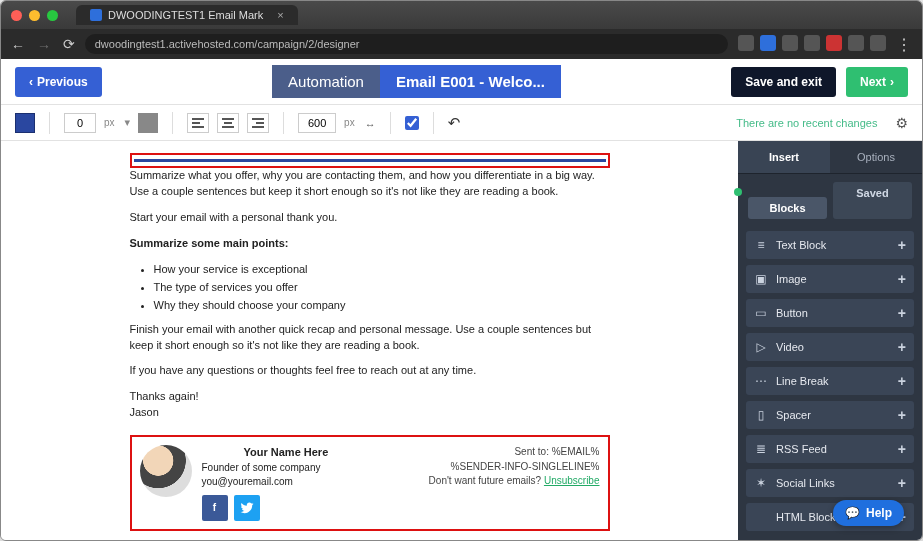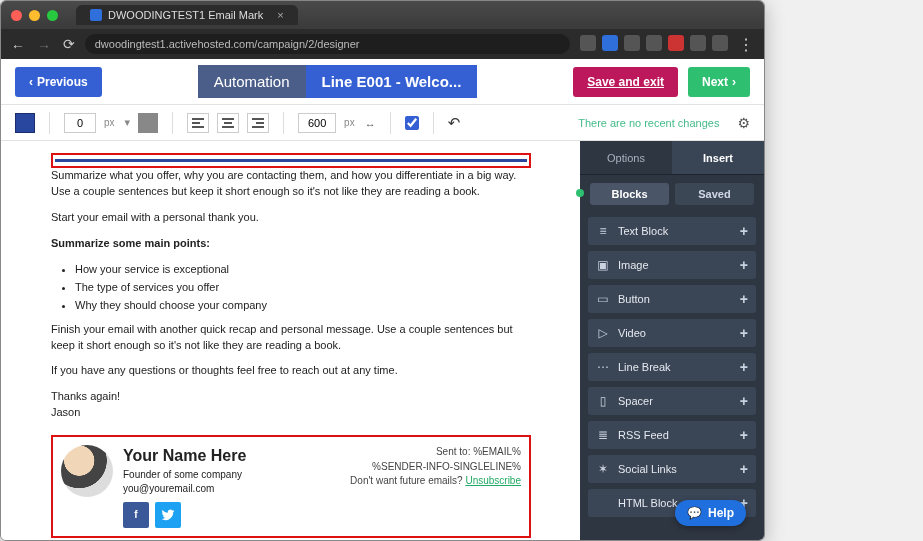--- a/index.html
+++ b/index.html
@@ -1,17 +1,17 @@
 <!DOCTYPE html>
 <html><head>
 <meta charset="utf-8">
 <style>
   * { box-sizing: border-box; margin: 0; padding: 0; }
   body { font-family: -apple-system, BlinkMacSystemFont, "Segoe UI", Arial, sans-serif; font-size: 12px; background: #f0f0f0; }
-  .window { width: 765px; height: 541px; background: #fff; border: 1px solid #888; border-radius: 6px; overflow: hidden; display: flex; flex-direction: column; position: relative; box-shadow: 0 4px 20px rgba(0,0,0,0.25);}
+  .window { width: 923px; height: 541px; background: #fff; border: 1px solid #888; border-radius: 6px; overflow: hidden; display: flex; flex-direction: column; position: relative; box-shadow: 0 4px 20px rgba(0,0,0,0.25);}
   
   .titlebar { height: 28px; background: linear-gradient(#4a4a4a,#3a3a3a); display: flex; align-items: center; padding: 0 10px; }
   .traffic { display: flex; gap: 7px; }
   .dot { width: 11px; height: 11px; border-radius: 50%; }
   .dot.red { background: #ff5f57; } .dot.yellow { background: #febc2e; } .dot.green { background: #28c840; }
   .tab { margin-left: 18px; background: #2b2b2b; color: #ddd; padding: 4px 14px; border-top-left-radius: 6px; border-top-right-radius: 6px; font-size: 11px; display: flex; align-items: center; gap: 6px;}
   .tab .favicon { width:12px; height:12px; background:#2e6fdb; border-radius:2px;}
   .tab .close { color:#aaa; margin-left:8px;}
   
   .urlbar { height: 30px; background: #2b2b2b; display:flex; align-items:center; padding:0 10px; gap:10px;}
@@ -20,21 +20,21 @@
   .exticons { display:flex; gap:6px; }
   .exticon { width:16px; height:16px; background:#555; border-radius:3px;}
   
   .toolbar1 { height: 46px; background: #fff; border-bottom:1px solid #e2e2e2; display:flex; align-items:center; padding:0 14px; gap:10px;}
   .btn { border:none; border-radius:3px; padding:8px 14px; font-size:12px; font-weight:600; cursor:pointer; display:flex; align-items:center; gap:4px;}
   .btn-prev { background:#3560d4; color:#fff;}
   .bread { margin:0 auto; display:flex; align-items:center;}
   .bread-seg { padding:8px 16px; font-size:15px;}
   .bread-auto { background:#4b5e8a; color:#fff;}
   .bread-email { background:#3560d4; color:#fff; font-weight:600;}
-  .btn-save { background:#be185d; color:#fff;text-decoration:underline;}
+  .btn-save { background:#0f172a; color:#fff;}
   .btn-next { background:#2fbf71; color:#fff;}
   
   .toolbar2 { height: 36px; background:#fff; border-bottom:1px solid #e2e2e2; display:flex; align-items:center; padding:0 14px; gap:8px; font-size:11px;}
   .swatch { width:20px; height:20px; }
   .swatch.blue { background:#2a47a0; border:1px solid #1b2f70;}
   .swatch.gray { background:#888;}
   .numinput { width:32px; height:20px; border:1px solid #ccc; text-align:center; font-size:11px;}
   .unit { color:#888; font-size:10px; margin-right:2px;}
   .sep { width:1px; height:22px; background:#ddd; margin:0 6px;}
   .align-btn { width:22px; height:20px; border:1px solid #ccc; background:#fff; display:flex; align-items:center; justify-content:center; cursor:pointer;}
@@ -50,34 +50,34 @@
   .canvas { flex:1; overflow:auto; background:#fff; padding:12px 50px 20px 50px;}
   .email { width: 480px; margin: 0 auto; font-size:11px; color:#222; line-height:1.45;}
   .hl { border:2px solid #d11; padding:2px;}
   .hr-blue { height:3px; background:#2a47a0; margin:2px 0;}
   .email p { margin-bottom:10px;}
   .email ul { margin:4px 0 8px 24px;}
   .email li { margin-bottom:2px;}
   .sigbox { border:2px solid #d11; padding:8px; display:flex; align-items:flex-start; gap:10px; margin-top:14px;}
   .avatar { width:52px; height:52px; border-radius:50%; background: radial-gradient(circle at 35% 30%, #f2d6b8 0 30%, #444 31% 55%, #ddd 56% 100%);}
   .siginfo { font-size:10px; line-height:1.4; }
-  .siginfo b { font-size:16px;}
+  .siginfo b { font-size:11px;margin-left:42px;}
   .soc { display:flex; gap:6px; margin-top:6px;}
   .socbtn { width:26px; height:26px; color:#fff; display:flex; align-items:center; justify-content:center; font-weight:bold; border-radius:2px;}
   .fb { background:#3b5998;} .tw { background:#1da1f2;}
   .sigright { margin-left:auto; text-align:right; font-size:10px; color:#444;}
   .sigright a { color:#2a6;}
   
   .panel { width:184px; background:#2e3642; color:#cbd3df; display:flex; flex-direction:column; font-size:11px;}
   .panel-tabs { display:flex; height:34px; border-bottom:1px solid #1e242d;}
   .ptab { flex:1; display:flex; align-items:center; justify-content:center; color:#a8b0bd; cursor:pointer;}
   .ptab.active { background:#394454; color:#fff; font-weight:600;}
   .panel-sub { display:flex; padding:8px 10px; gap:6px;}
   .subpill { flex:1; text-align:center; padding:5px 0; border-radius:3px; background:#3c4756; color:#d0d8e4; font-weight:600; cursor:pointer;}
-  .subpill.active { background:#4a5668; color:#fff;}
+  .subpill.active { background:#4a5668; color:#fff;margin-top:15px;}
   .green-dot { width:8px; height:8px; background:#2fbf71; border-radius:50%; position:absolute;}
   .blocklist { padding:4px 8px 8px 8px; overflow:auto;}
   .block { background:#3a4556; border-radius:3px; height:28px; margin-bottom:6px; display:flex; align-items:center; padding:0 8px; gap:8px; cursor:pointer;}
   .block .ic { width:14px; height:14px; display:flex; align-items:center; justify-content:center; color:#cbd3df; font-size:12px;}
   .block .lbl { flex:1; font-size:11px; color:#e6e9ef;}
   .block .plus { color:#cbd3df; font-weight:bold; font-size:14px;}
   .help-btn { position:absolute; right:18px; bottom:14px; background:#1f6fde; color:#fff; border-radius:16px; padding:6px 12px; font-size:12px; font-weight:600; display:flex; align-items:center; gap:6px; cursor:pointer; box-shadow:0 2px 6px rgba(0,0,0,0.3);}
 </style>
 </head>
 <body>
@@ -118,21 +118,21 @@
     </div>
   </div>
 
   <div class="toolbar1">
     <button class="btn btn-prev">
       <span>‹</span>
       <span>Previous</span>
     </button>
     <div class="bread">
       <div class="bread-seg bread-auto">Automation</div>
-      <div class="bread-seg bread-email">Line E001 - Welco...</div>
+      <div class="bread-seg bread-email">Email E001 - Welco...</div>
     </div>
     <button class="btn btn-save">Save and exit</button>
     <button class="btn btn-next">
       <span>Next</span>
       <span>›</span>
     </button>
   </div>
 
   <div class="toolbar2">
     <div class="swatch blue"></div>
@@ -216,22 +216,22 @@
             <span>Sent to: %EMAIL%</span><br>
             <span>%SENDER-INFO-SINGLELINE%</span><br>
             <span>Don't want future emails? </span><a href="#">Unsubscribe</a>
           </div>
         </div>
       </div>
     </div>
 
     <div class="panel" style="position:relative">
       <div class="panel-tabs">
+        <div class="ptab active">Insert</div>
         <div class="ptab">Options</div>
-        <div class="ptab active">Insert</div>
       </div>
       <div style="position:relative">
         <div class="green-dot" style="left:-4px; top:14px;"></div>
         <div class="panel-sub">
           <div class="subpill active">Blocks</div>
           <div class="subpill">Saved</div>
         </div>
       </div>
       <div class="blocklist" id="blocklist">
           <div class="block">

